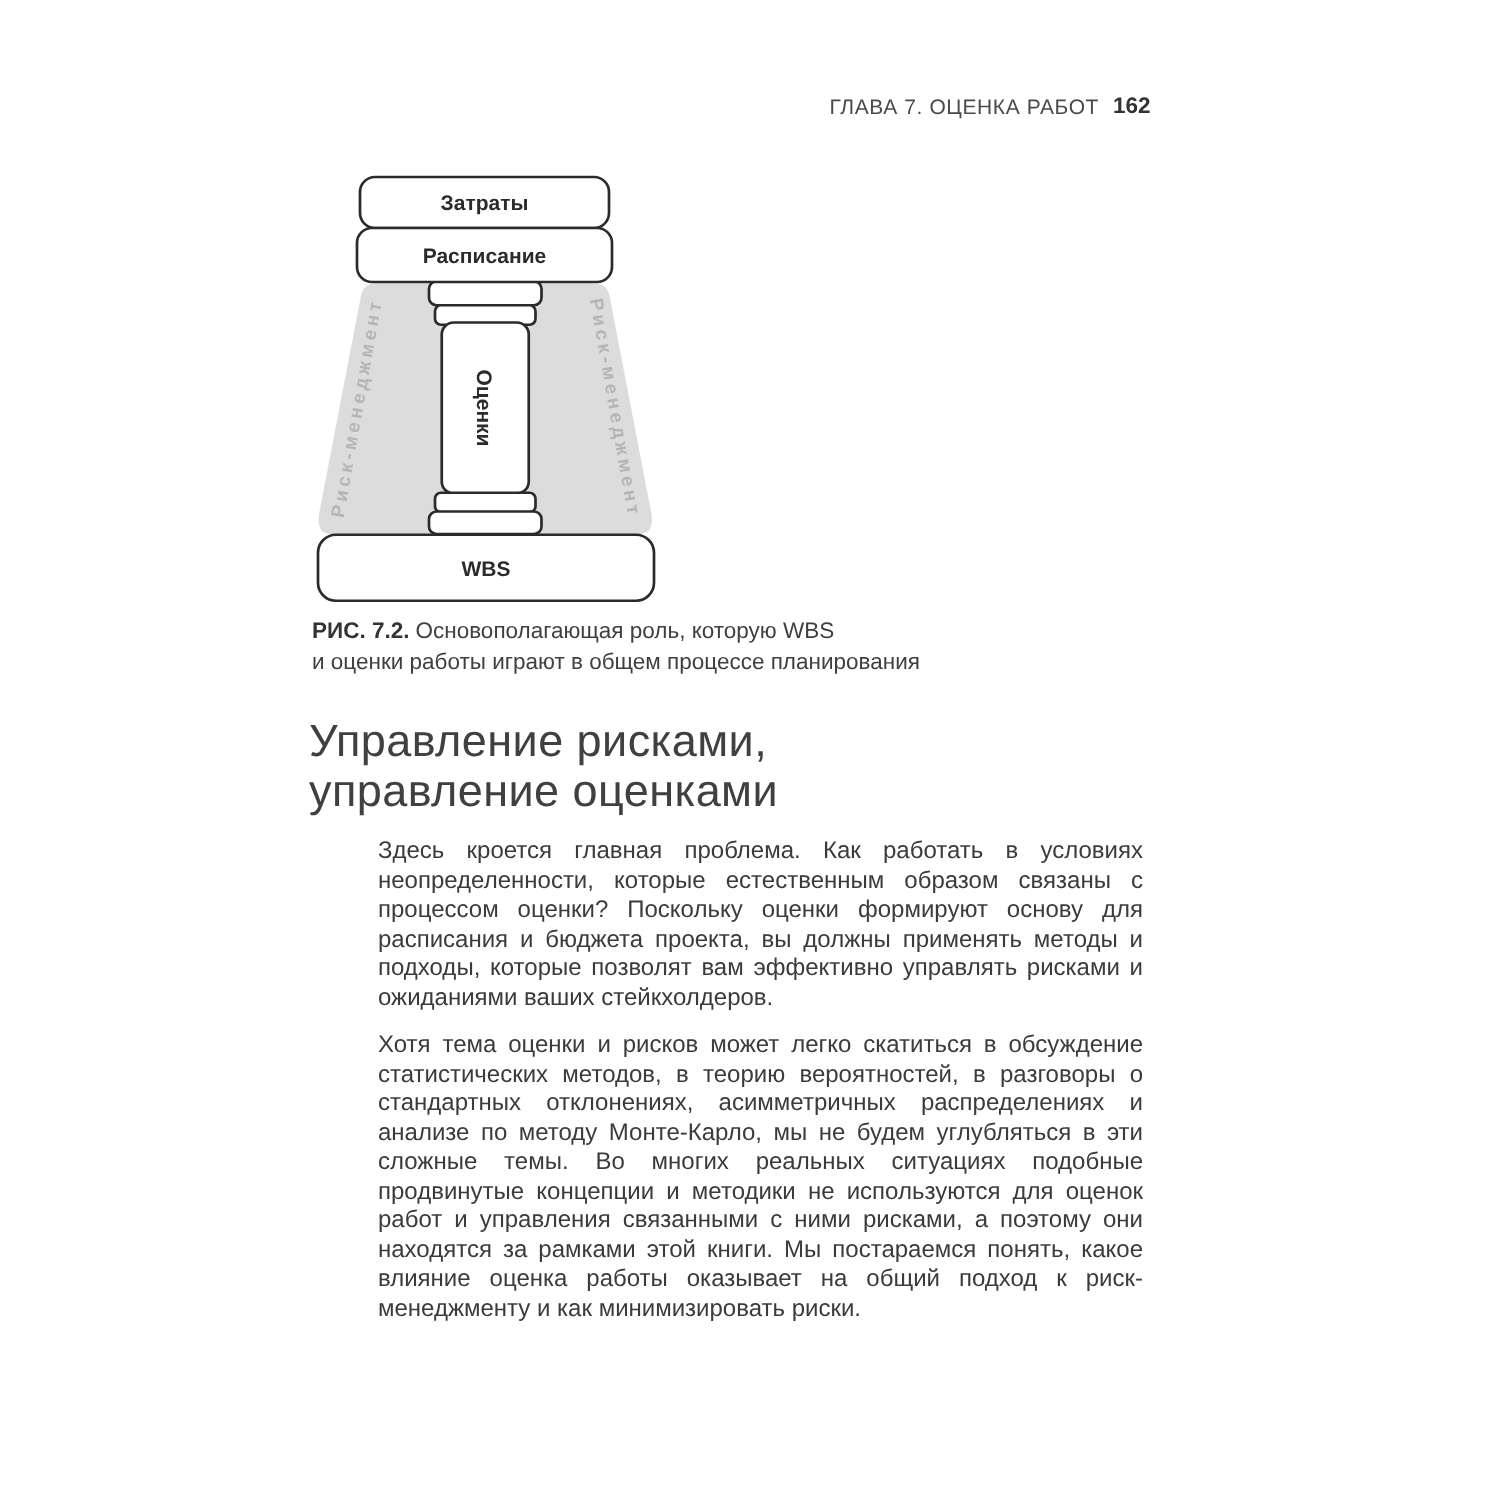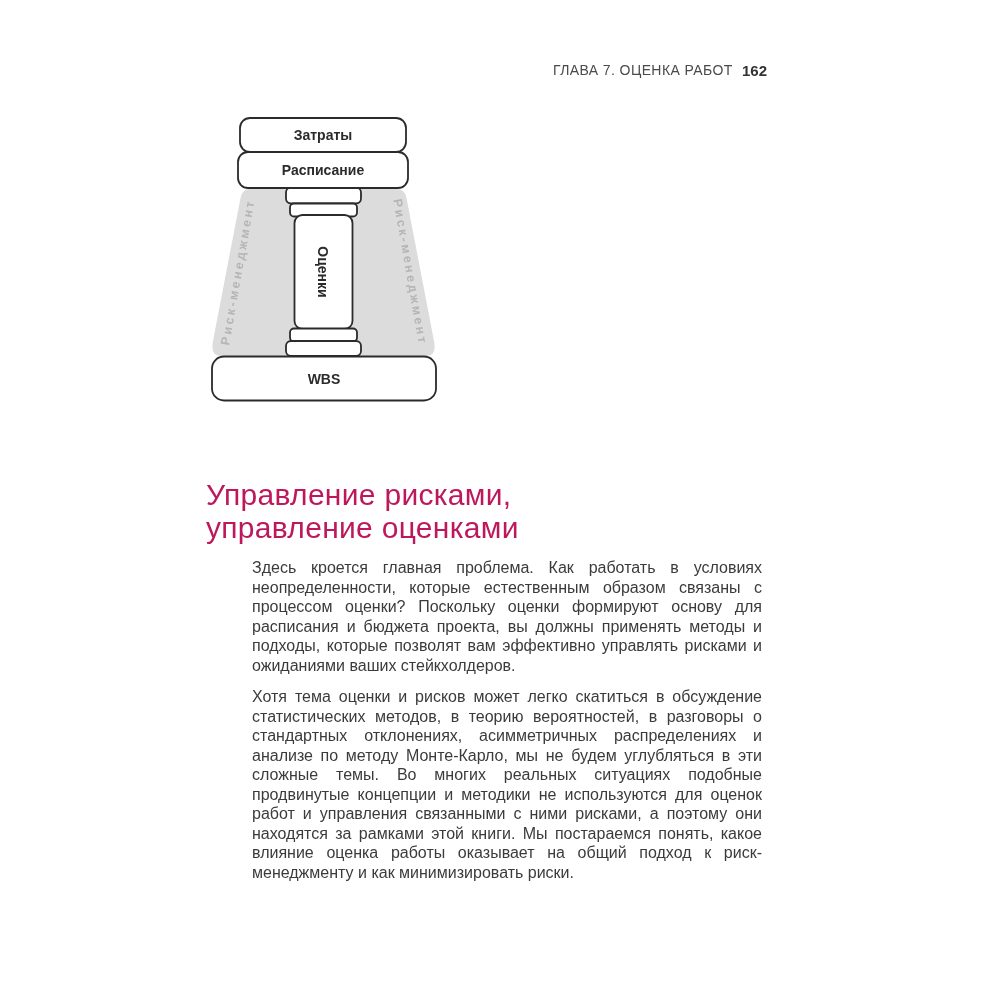--- a/index.html
+++ b/index.html
@@ -1,36 +1,36 @@
 <!DOCTYPE html>
 <html><head>
 <meta charset="utf-8">
 <style>
   html,body{margin:0;padding:0;background:#fff;}
   .page{position:relative;width:1000px;height:1000px;background:#ffffff;
         font-family:"Liberation Sans", sans-serif;color:#3b3b3b;overflow:hidden;}
 
   .running-head{position:absolute;top:62px;left:553px;width:214px;
-                display:flex;justify-content:space-between;align-items:flex-start;}
+                display:flex;justify-content:space-between;align-items:center;}
   .running-head .chapter{font-size:14px;letter-spacing:.4px;color:#4a4a4a;}
   .running-head .pagenum{font-size:15px;font-weight:bold;color:#333;}
 
   .diagram{position:absolute;left:200px;top:110px;}
   .diagram .shape{fill:#ffffff;stroke:#2b2b2b;stroke-width:1.8px;}
   .diagram .block-label{font-family:"Liberation Sans",sans-serif;font-weight:bold;
         font-size:14px;fill:#2b2b2b;text-anchor:middle;}
   .diagram .risk-label{font-family:"Liberation Sans",sans-serif;font-weight:bold;
         font-size:12.5px;fill:#b5b5b5;letter-spacing:2.5px;text-anchor:middle;}
 
   .caption{position:absolute;left:208px;top:410px;width:470px;margin:0;
            font-size:15px;line-height:21px;color:#3f3f3f;white-space:pre-line;}
   .caption b{margin-right:4px;color:#333;}
 
   .heading{position:absolute;left:206px;top:478px;margin:0;width:560px;
-           font-size:30px;line-height:33px;font-weight:normal;color:#be185d;
+           font-size:30px;line-height:33px;font-weight:normal;color:#404040;
            white-space:pre-line;letter-spacing:.3px;}
 
   .bodytext{position:absolute;left:252px;top:558px;width:526px;
             font-size:16px;line-height:19.5px;text-align:justify;color:#3b3b3b;}
   .bodytext p{margin:0 16px 12px 0;}
 </style>
 </head>
 <body>
 
 <div class="page">
@@ -56,20 +56,22 @@
     <rect class="shape" x="38" y="42" width="170" height="36" rx="10"></rect>
 
     <rect class="shape" x="12" y="246.5" width="224" height="44" rx="12"></rect>
 
     <text class="block-label" x="123" y="25" dominant-baseline="central">Затраты</text>
     <text class="block-label" x="123" y="60" dominant-baseline="central">Расписание</text>
     <text class="block-label" x="123" y="162" dominant-baseline="central" transform="rotate(90 123 162)">Оценки</text>
     <text class="block-label" x="124" y="269" dominant-baseline="central">WBS</text>
   </svg>
 
+  <p class="caption"><b>РИС. 7.2.</b><span>Основополагающая роль, которую WBS
+и оценки работы играют в общем процессе планирования</span></p>
 
   <h1 class="heading">Управление рисками,
 управление оценками</h1>
 
   <div class="bodytext">
     <p>Здесь кроется главная проблема. Как работать в условиях неопределенности, которые естественным образом связаны с процессом оценки? Поскольку оценки формируют основу для расписания и бюджета проекта, вы должны применять методы и подходы, которые позволят вам эффективно управлять рисками и ожиданиями ваших стейкхолдеров.</p>
     <p>Хотя тема оценки и рисков может легко скатиться в обсуждение статистических методов, в теорию вероятностей, в разговоры о стандартных отклонениях, асимметричных распределениях и анализе по методу Монте-Карло, мы не будем углубляться в эти сложные темы. Во многих реальных ситуациях подобные продвинутые концепции и методики не используются для оценок работ и управления связанными с ними рисками, а поэтому они находятся за рамками этой книги. Мы постараемся понять, какое влияние оценка работы оказывает на общий подход к риск-менеджменту и как минимизировать риски.</p>
   </div>
 
 </div>

